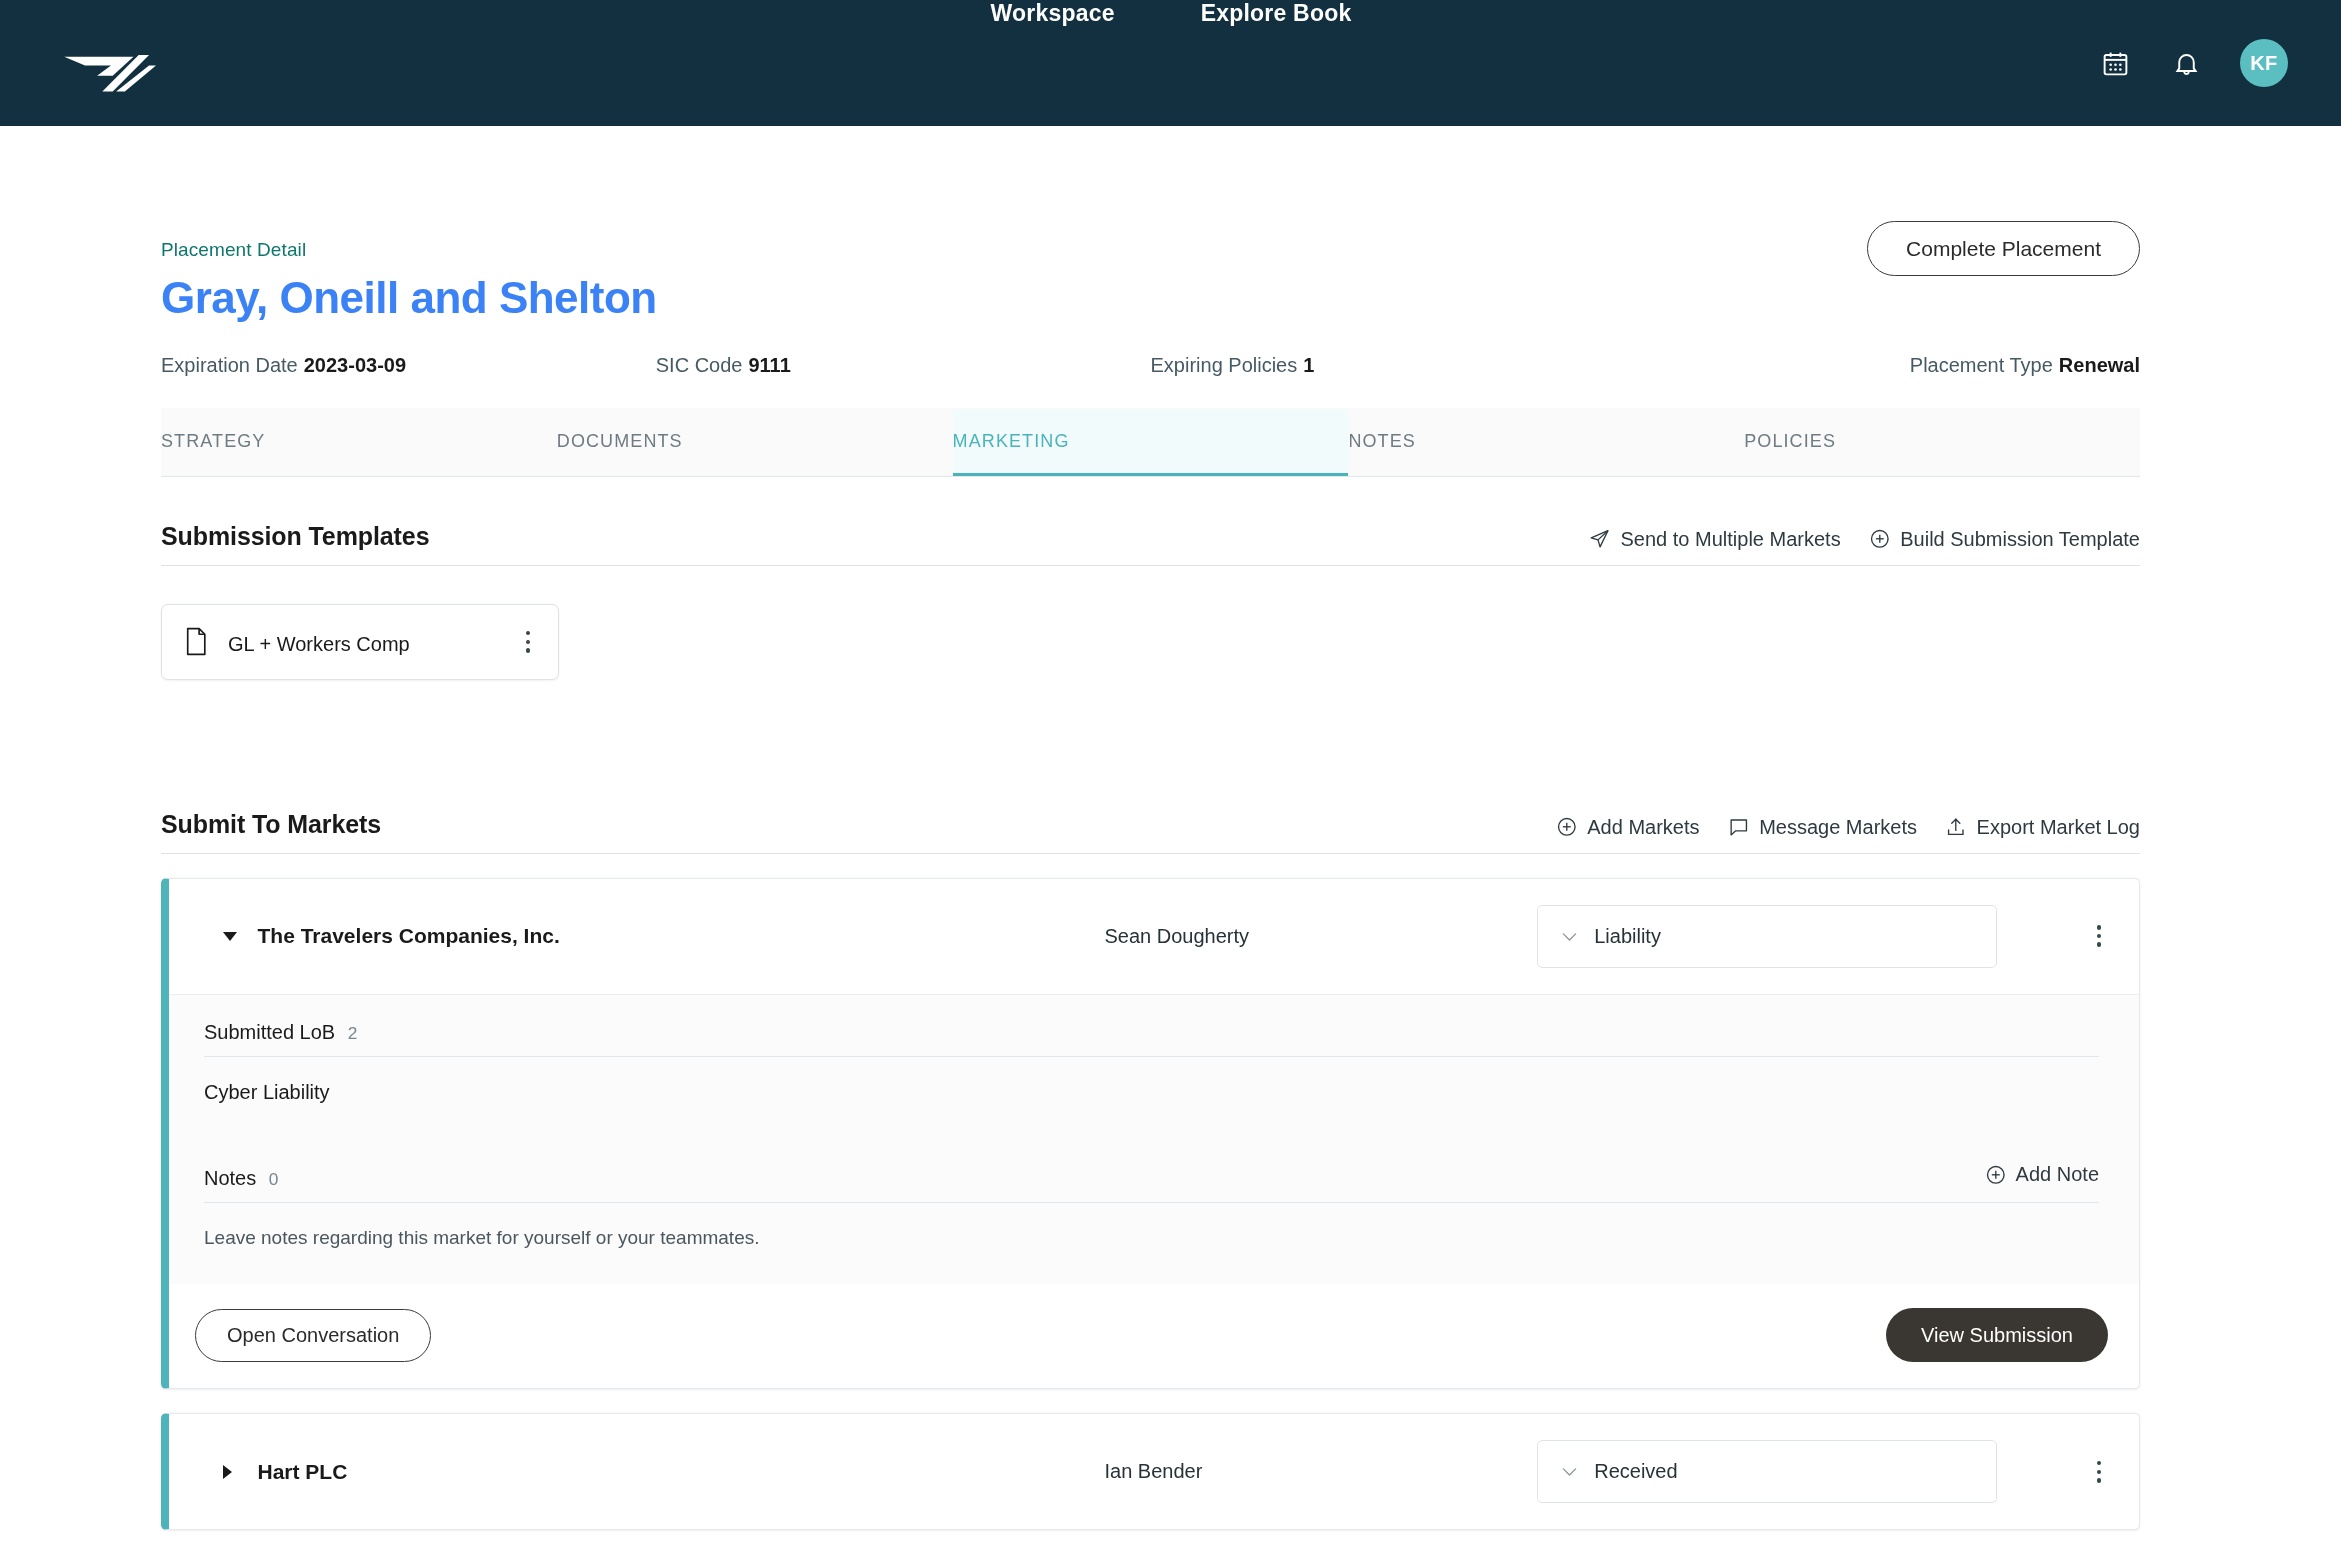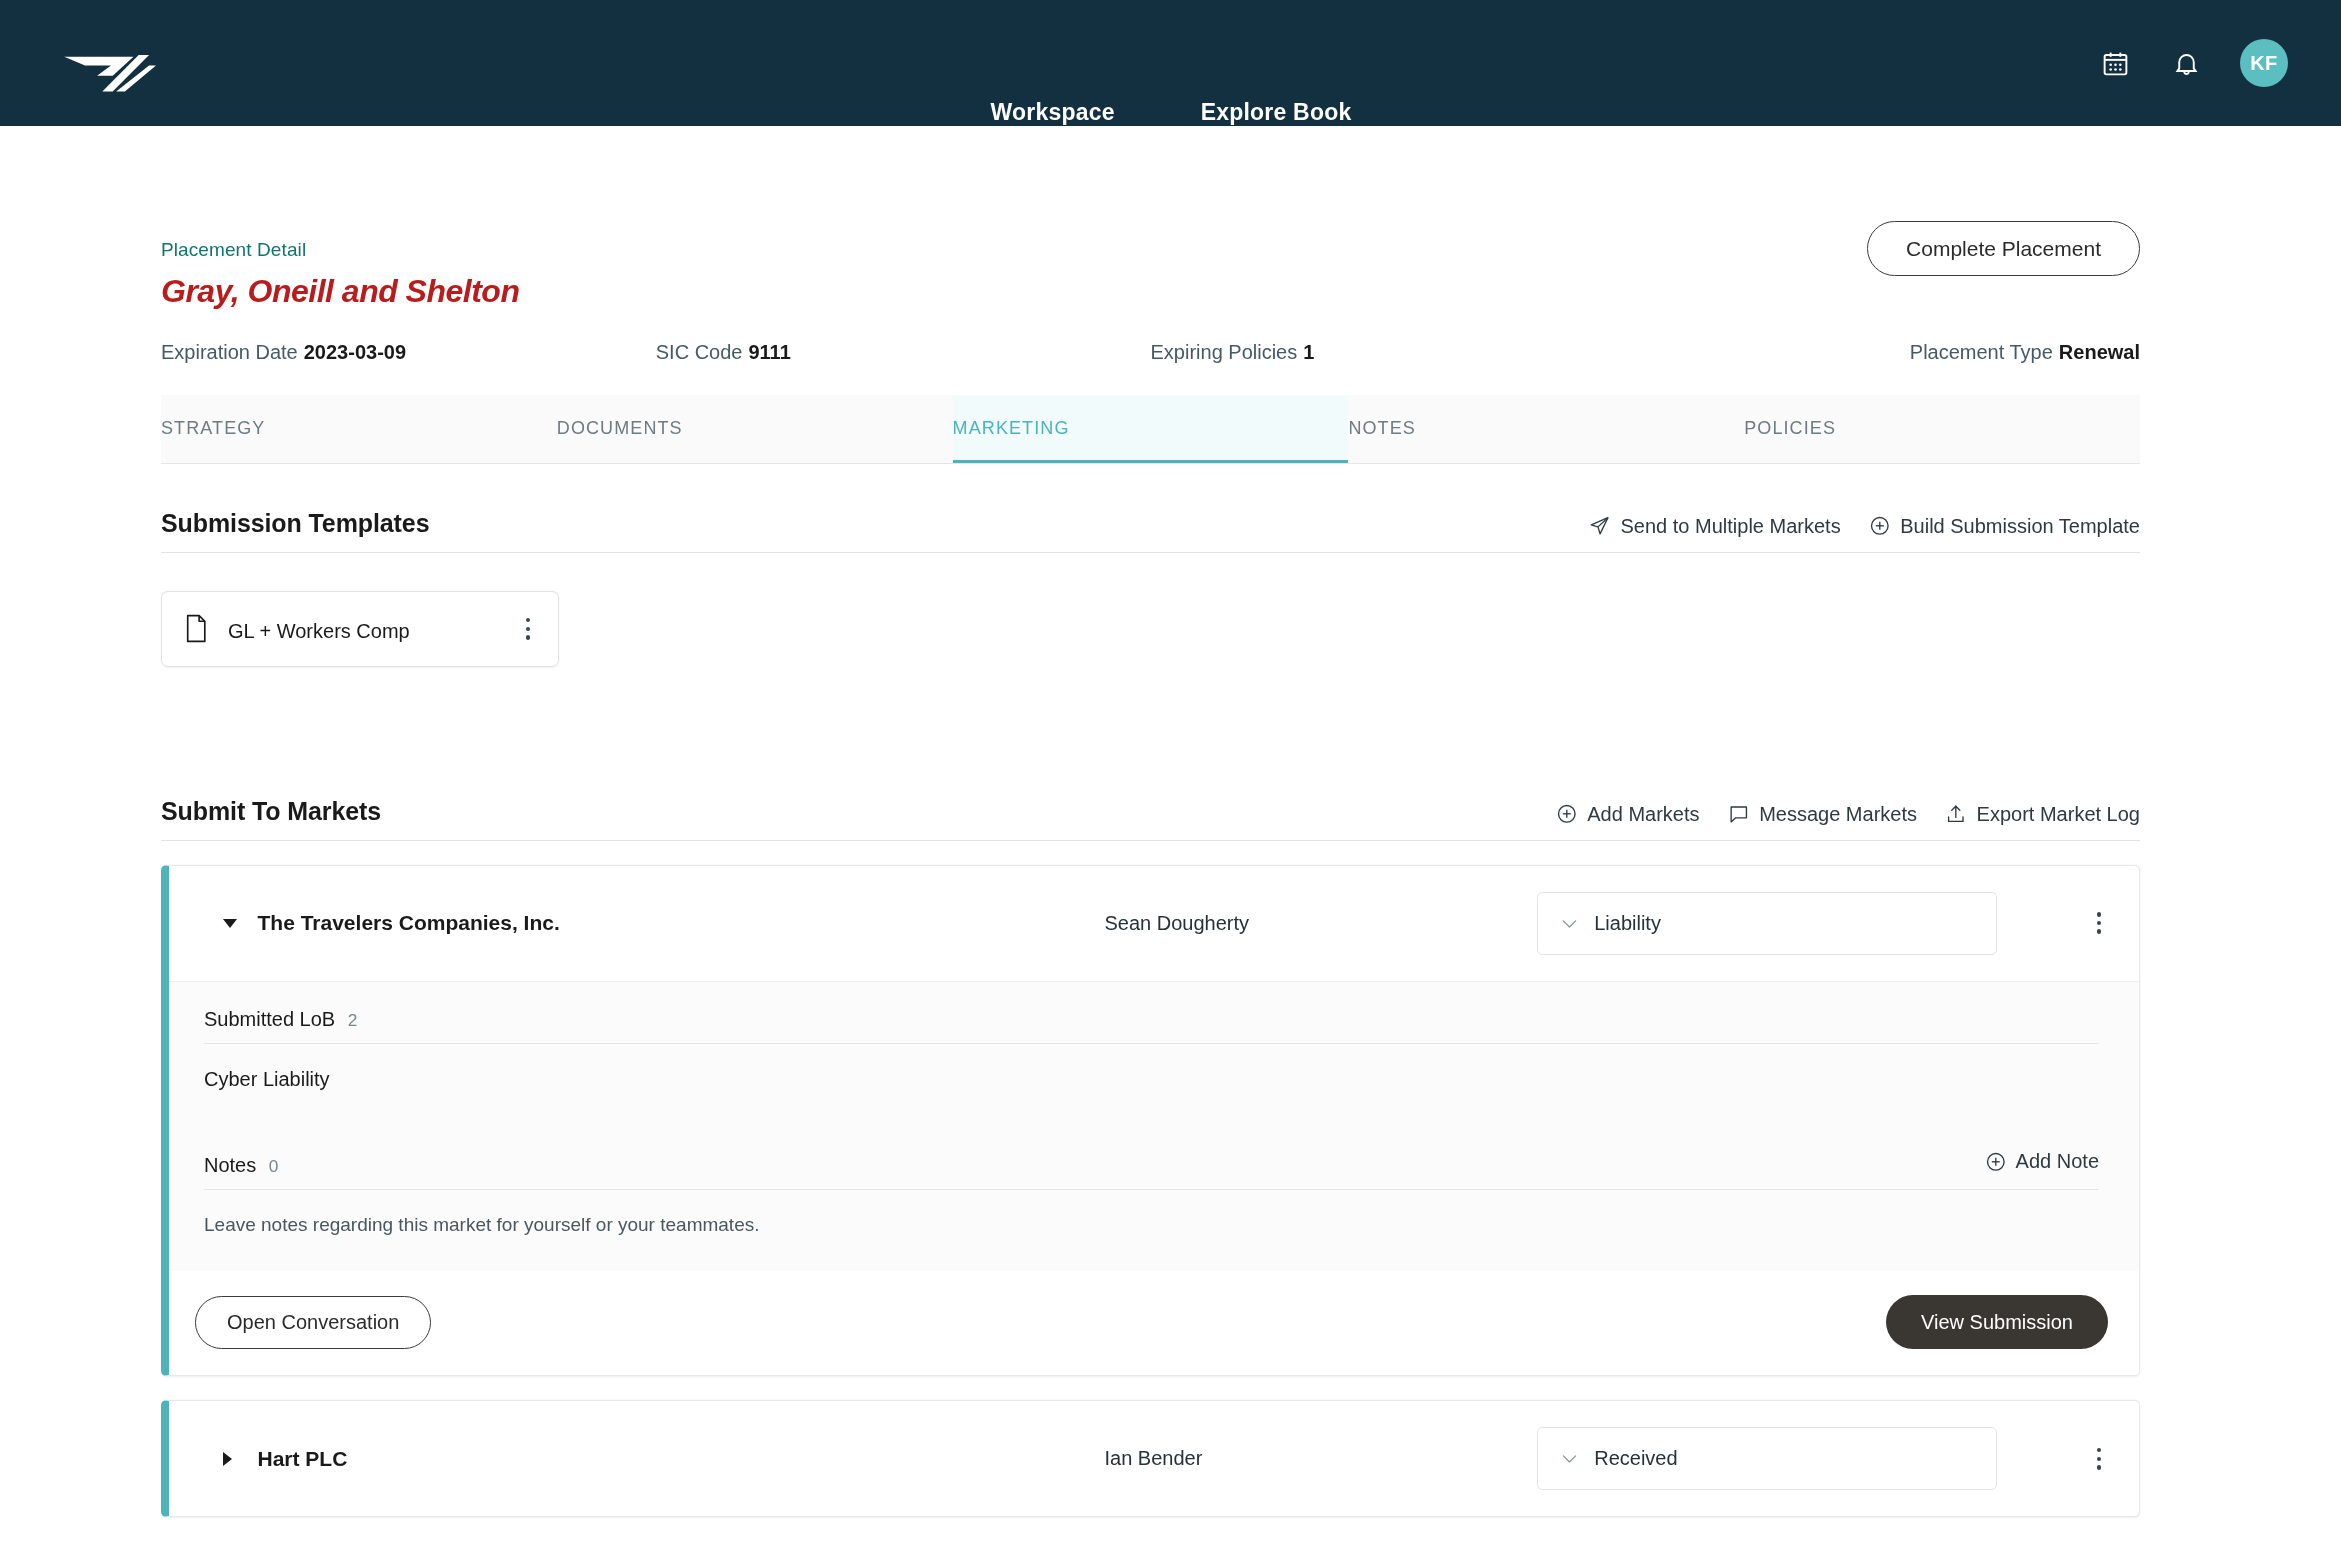--- a/index.html
+++ b/index.html
@@ -20,21 +20,21 @@
   }
   .logo-wrap {
     position: absolute;
     left: 59px; top: 41px;
     width: 97px; height: 54px;
     display: flex; align-items: center;
   }
   .nav-center {
     position: absolute;
     left: 0; right: 0; top: 0; bottom: 0;
-    display: flex; align-items: flex-end; justify-content: center;
+    display: flex; align-items: flex-start; justify-content: center;
     gap: 86px;
   }
   .nav-link {
     color: #ffffff;
     font-size: 23px;
     font-weight: bold;
     letter-spacing: 0.2px;
     cursor: pointer;
   }
   .nav-right {
@@ -64,26 +64,25 @@
     font-size: 19px;
     color: #0f766e;
     letter-spacing: 0.1px;
   }
   .title-row {
     display: flex; align-items: flex-start; justify-content: space-between;
     margin-top: 0px;
     position: relative;
   }
   .page-title {
-    font-size: 32px;
+    font-size: 44px;
     font-weight: bold;
-    color: #b91c1c;
+    color: #3b82f6;
     letter-spacing: -0.5px;
     margin-top: 12px;
-    font-style: italic;
   }
   .complete-btn {
     position: absolute;
     right: 0; top: -40px;
     border: 1.3px solid #3b3b3b;
     border-radius: 35px;
     background: #ffffff;
     color: #2b2b2b;
     font-size: 21px;
     padding: 14.7px 38px;

